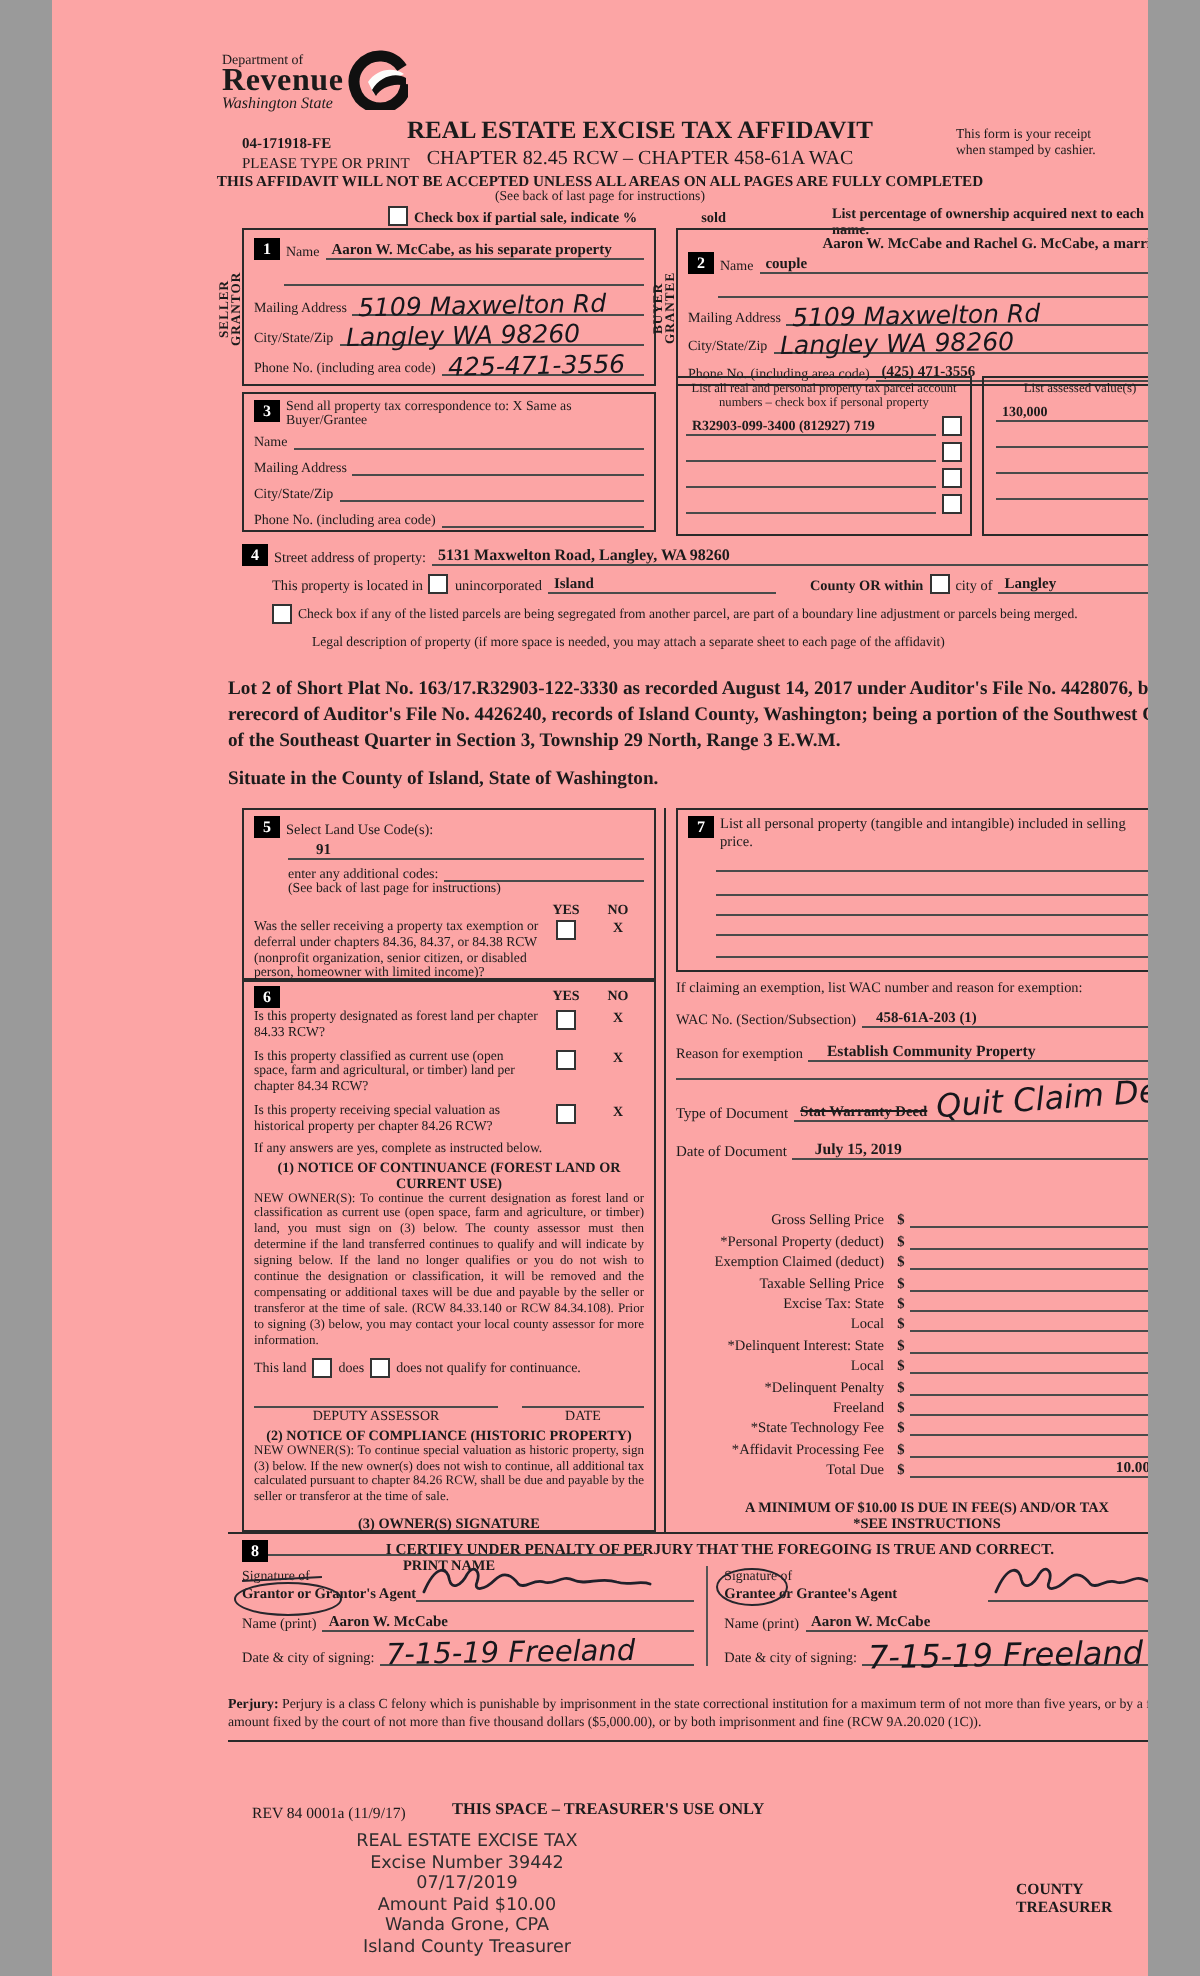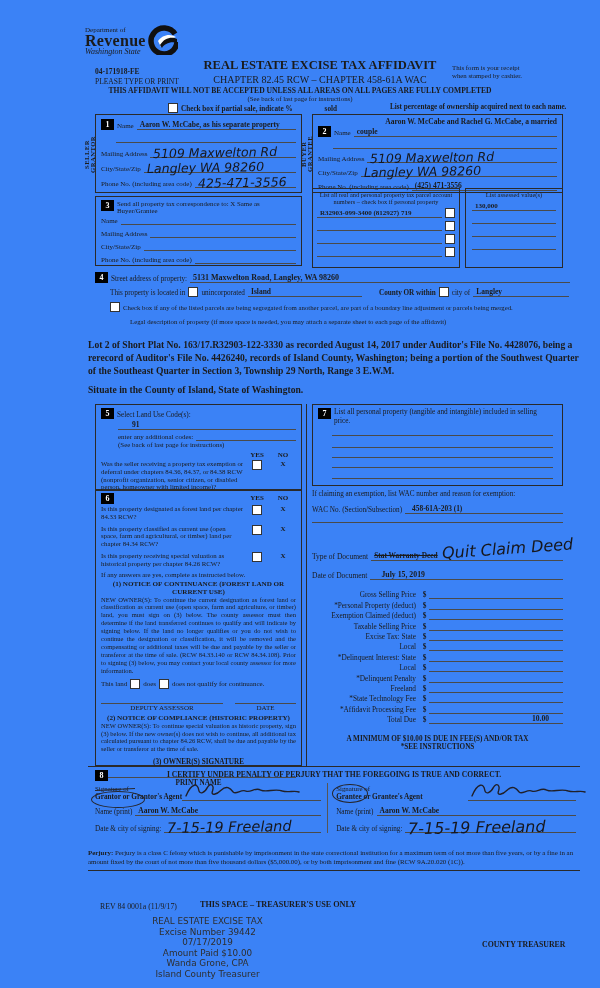--- a/index.html
+++ b/index.html
@@ -1,16 +1,16 @@
 <!DOCTYPE html>
 <html><head>
 <meta charset="utf-8">
 <style>
   html,body{margin:0;padding:0;background:#9a9a9a;}
-  .page{position:relative;width:600px;height:988px;background:#3b82f6;
+  .page{position:relative;width:548px;height:988px;background:#fca5a5;
         font-family:"Liberation Serif",serif;color:#1b1b1b;overflow:hidden;margin:0 auto;}
   .abs{position:absolute;}
   .b{font-weight:bold;}
   .box{position:absolute;border:1.3px solid #2a2a2a;box-sizing:border-box;}
   .badge{display:inline-flex;align-items:center;justify-content:center;width:13px;height:11px;
          background:#000;color:#fff;font-size:8px;font-weight:bold;flex:none;}
   .frow{display:flex;align-items:flex-end;gap:3px;font-size:7px;}
   .ul{flex:1;border-bottom:1px solid #4a4a4a;min-height:9px;display:flex;align-items:flex-end;
       padding:0 3px;white-space:nowrap;overflow:visible;}
   .hw{font-family:"DejaVu Sans",sans-serif;font-style:italic;font-size:12.5px;line-height:9px;
@@ -329,39 +329,45 @@
   </div>
 
   <div class="abs" style="left:312px;top:490px;width:251px;">
     <div style="font-size:7.2px;">If claiming an exemption, list WAC number and reason for exemption:</div>
     <div class="frow" style="margin-top:6px;">
       <span style="font-size:7.2px;">WAC No. (Section/Subsection)</span>
       <span class="ul">
           <b style="font-size:7.4px;padding-left:4px;">458-61A-203 (1)</b>
         </span>
     </div>
+    <div class="frow" style="margin-top:7px;">
+      <span style="font-size:7.2px;">Reason for exemption</span>
+      <span class="ul">
+          <b style="font-size:7.8px;padding-left:6px;">Establish Community Property</b>
+        </span>
+    </div>
     <div class="sigline" style="margin-top:8px;"></div>
   </div>
 
   <div class="abs" style="left:312px;top:551px;width:251px;">
     <div class="frow" style="position:relative;">
       <span style="font-size:7.5px;">Type of Document</span>
       <span class="ul">
           <b style="font-size:7.4px;text-decoration:line-through;">Stat Warranty Deed</b>
         </span>
       <span class="hw hwbig" style="position:absolute;left:130px;top:-7px;font-size:16px;transform:rotate(-4deg);">Quit Claim Deed</span>
     </div>
     <div class="frow" style="margin-top:9px;">
       <span style="font-size:7.5px;">Date of Document</span>
       <span class="ul">
           <b style="font-size:7.8px;padding-left:8px;">July 15, 2019</b>
         </span>
     </div>
 
-    <div style="margin-top:9px;">
+    <div style="margin-top:24px;">
       <div class="mrow">
           <span class="mlab">Gross Selling Price</span>
           <span class="mdollar">$</span>
           <span class="ul"></span>
         </div>
       <div class="mrow">
           <span class="mlab">*Personal Property (deduct)</span>
           <span class="mdollar">$</span>
           <span class="ul"></span>
         </div>

